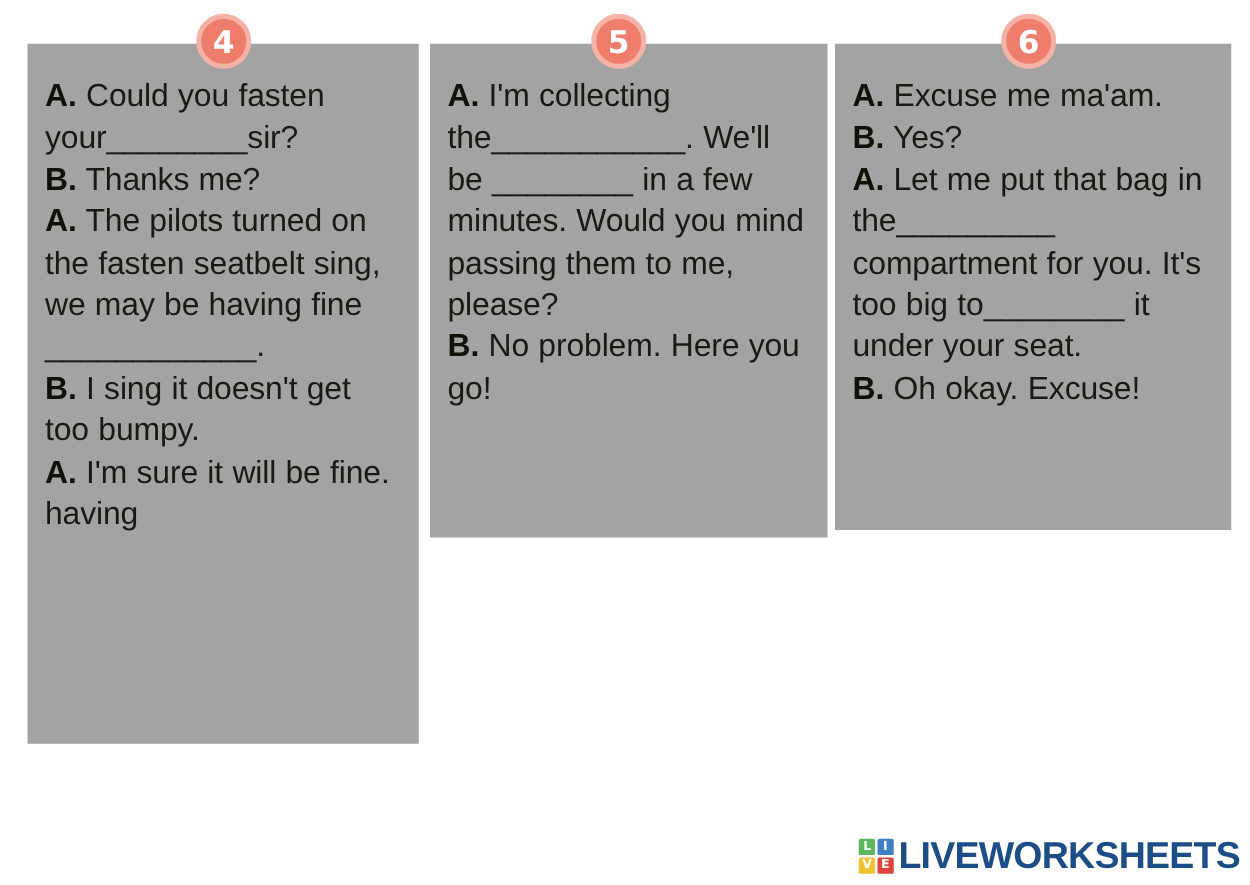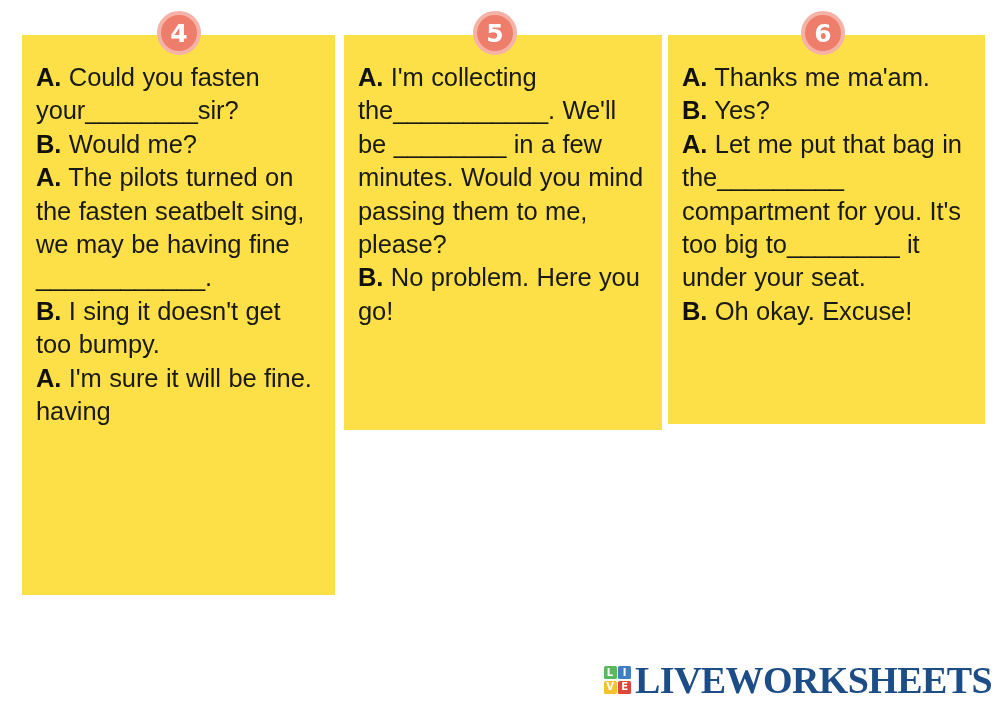--- a/index.html
+++ b/index.html
@@ -16,21 +16,21 @@
   }
 
   #worksheet {
     position: relative;
     width: 1000px;
     height: 708px;
   }
 
   .card {
     position: absolute;
-    background: #fde047;
+    background: #a3a3a3;
     box-sizing: border-box;
     padding: 26px 14px 18px 14px;
   }
 
   
   .card-1 { left: 22px;  top: 35px; width: 313px; height: 560px; }
   .card-2 { left: 344px; top: 35px; width: 318px; height: 395px; }
   .card-3 { left: 668px; top: 35px; width: 317px; height: 389px; }
 
   .card-text {
@@ -93,38 +93,38 @@
     font-weight: bold;
     font-family: "DejaVu Sans", sans-serif;
     border-radius: 1.5px;
     line-height: 1;
   }
   .lw-sq.green  { background: #5cb85c; }
   .lw-sq.blue   { background: #3d7ec4; }
   .lw-sq.yellow { background: #f2c230; }
   .lw-sq.red    { background: #e0453c; }
   .lw-word {
-    font-size: 38px;
+    font-size: 30px;
     font-weight: bold;
     color: #1c4d86;
     letter-spacing: -0.6px;
-    font-family: Liberation Serif, serif;
+    font-family: Liberation Sans, sans-serif;
   }
 </style>
 </head>
 <body>
 
 <div id="worksheet">
 
   <div class="card card-1">
     <div class="card-text">
       <span class="speaker">A.</span>
       <span>Could you fasten your________sir?</span><br>
       <span class="speaker">B.</span>
-      <span>Would me?</span><br>
+      <span>Thanks me?</span><br>
       <span class="speaker">A.</span>
       <span>The pilots turned on the fasten seatbelt sing, we may be having fine ____________.</span><br>
       <span class="speaker">B.</span>
       <span>I sing it doesn't get too bumpy.</span><br>
       <span class="speaker">A.</span>
       <span>I'm sure it will be fine. having</span>
     </div>
   </div>
   <div class="badge badge-1">4</div>
 
@@ -134,21 +134,21 @@
       <span>I'm collecting the___________. We'll be ________ in a few minutes. Would you mind passing them to me, please?</span><br>
       <span class="speaker">B.</span>
       <span>No problem. Here you go!</span>
     </div>
   </div>
   <div class="badge badge-2">5</div>
 
   <div class="card card-3">
     <div class="card-text">
       <span class="speaker">A.</span>
-      <span>Thanks me ma'am.</span><br>
+      <span>Excuse me ma'am.</span><br>
       <span class="speaker">B.</span>
       <span>Yes?</span><br>
       <span class="speaker">A.</span>
       <span>Let me put that bag in the_________ compartment for you. It's too big to________ it under your seat.</span><br>
       <span class="speaker">B.</span>
       <span>Oh okay. Excuse!</span>
     </div>
   </div>
   <div class="badge badge-3">6</div>
 

